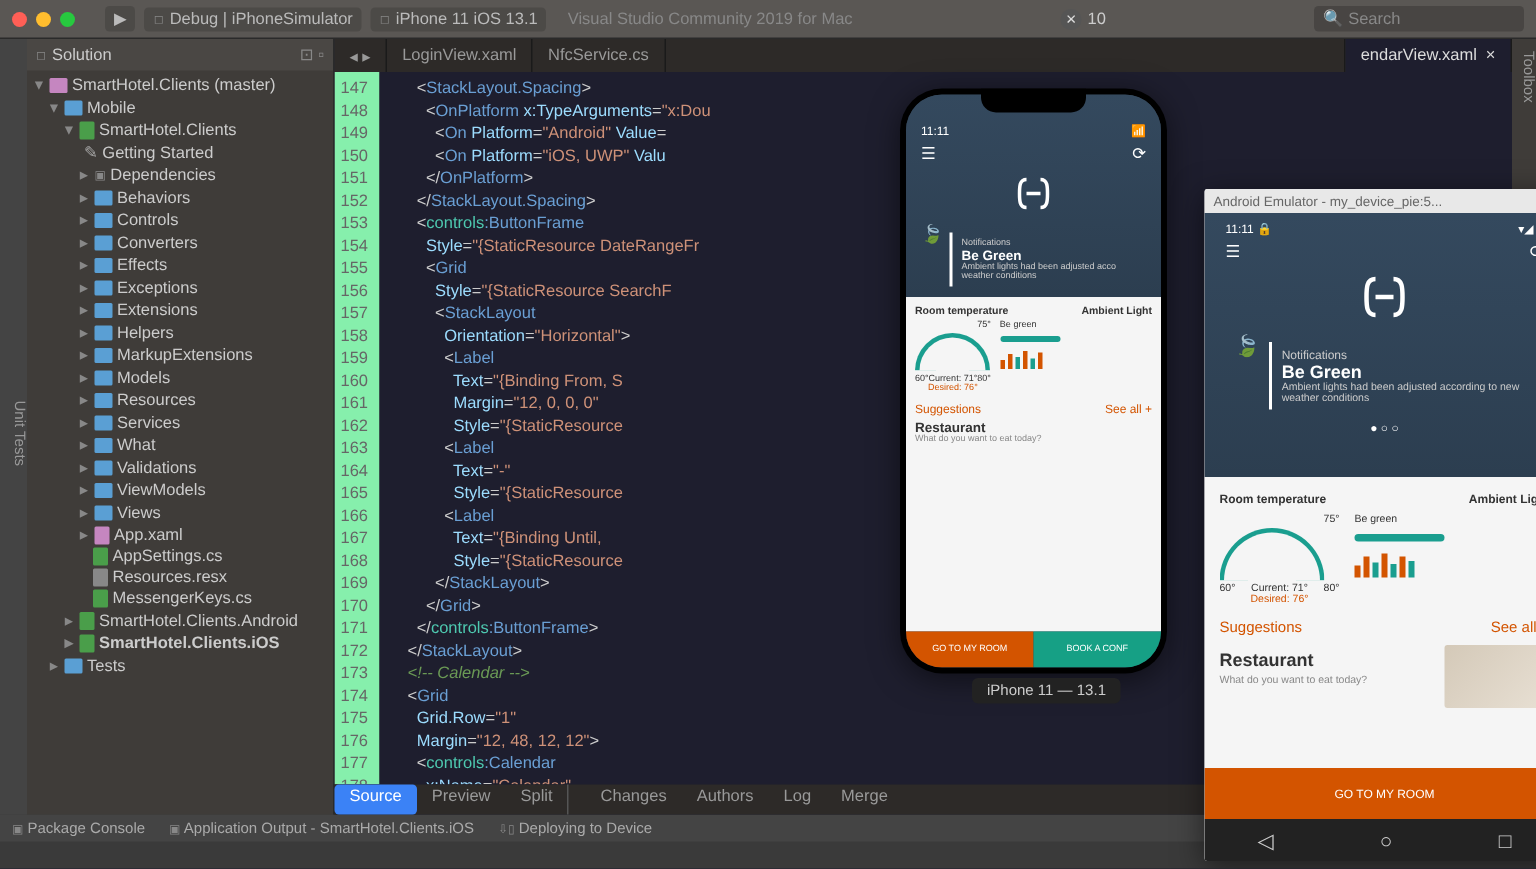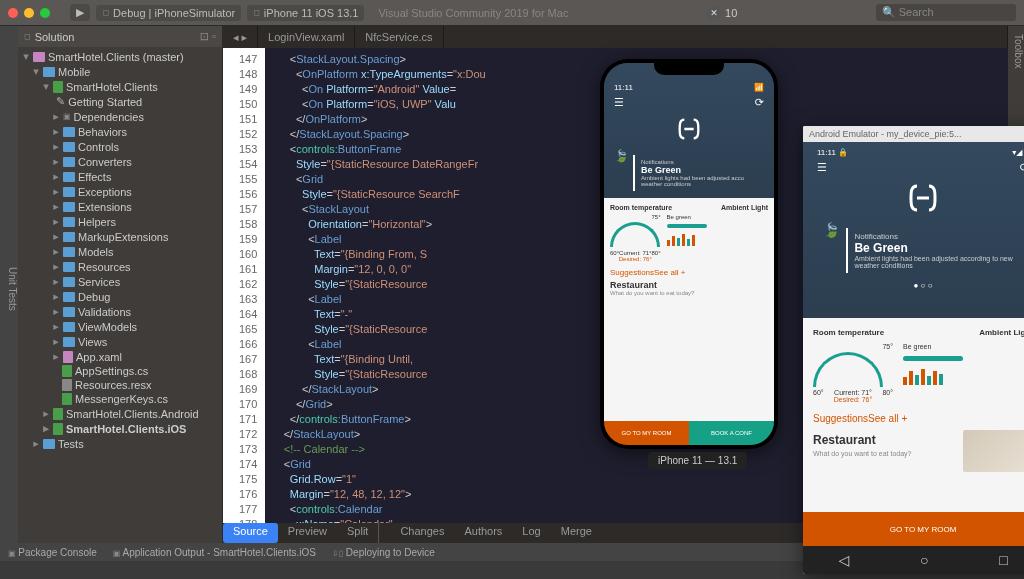--- a/index.html
+++ b/index.html
@@ -18,40 +18,40 @@
 .tw { display:inline-block; width:8px; color:#888; text-align:center; }
 .fold { width:12px; height:10px; background:#5a9fd4; border-radius:1px; display:inline-block; }
 .file { width:10px; height:12px; background:#888; border-radius:1px; display:inline-block; }
 .cs { background:#4a9e4a; }
 .xaml { background:#c586c0; }
 .editor { flex:1; display:flex; flex-direction:column; background:#1e1e2e; position:relative; }
 .tabs { display:flex; background:#2d2a28; height:22px; }
 .tab { padding:3px 10px; color:#999; font-size:11px; display:flex; align-items:center; gap:6px; cursor:pointer; border-right:1px solid #1a1a1a; }
 .tab.act { background:#1e1e2e; color:#ddd; }
 .code { flex:1; display:flex; font-family:Menlo,Consolas,monospace; font-size:11px; line-height:15px; overflow:hidden; }
-.gut { background:#ffffff; color:#666; padding:4px 8px 4px 16px; text-align:right; user-select:none; }
+.gut { background:#86efac; color:#666; padding:4px 8px 4px 4px; text-align:right; user-select:none; }
 .src { background:#1e1e2e; padding:4px 0; flex:1; white-space:pre; overflow:hidden; }
-.bl { color:#6a9fd4; } .gr { color:#4ec9b0; } .or { color:#ce9178; } .at { color:#9cdcfe; } .cm { color:#6a9955; }
+.bl { color:#6a9fd4; } .gr { color:#4ec9b0; } .or { color:#ce9178; } .at { color:#9cdcfe; } .cm { color:#6a9955;font-style:italic; }
 .btabs { display:flex; background:#2d2a28; height:20px; font-size:11px; }
 .btab { padding:2px 10px; cursor:pointer; color:#999; }
 .btab.act { background:#3b82f6; color:#fff; border-radius:3px; }
 .status { height:18px; background:#444; display:flex; align-items:center; padding:0 8px; gap:16px; font-size:10px; color:#aaa; }
 .phone { position:absolute; border-radius:28px; background:#000; overflow:hidden; box-shadow:0 4px 20px rgba(0,0,0,0.5); }
 .iphone { top:59px; left:600px; width:178px; height:390px; }
 .notch { position:absolute; top:0; left:50%; transform:translateX(-50%); width:70px; height:16px; background:#000; border-radius:0 0 10px 10px; z-index:5; }
 .pscr { position:absolute; inset:4px; background:#2b3a4a; border-radius:24px; overflow:hidden; display:flex; flex-direction:column; }
 .phead { height:135px; background:linear-gradient(180deg,#34495e,#2c3e50); padding:20px 10px 8px; color:#fff; position:relative; }
 .plogo { width:28px; height:28px; margin:6px auto; }
 .notif { padding:4px 6px; border-left:2px solid #fff; margin-top:6px; font-size:7px; }
 .notif .nt { font-size:6px; color:#ccc; }
 .notif .bg { font-size:9px; font-weight:bold; }
 .pbod { flex:1; background:#f5f5f5; padding:6px; font-size:7px; color:#333; }
 .gauge { width:50px; height:26px; margin:2px 0; position:relative; }
 .garc { width:50px; height:25px; border:3px solid #1a9e8f; border-bottom:none; border-radius:25px 25px 0 0; }
-.sug { color:#d35400; font-size:8px; margin-top:6px; display:flex; }
+.sug { color:#d35400; font-size:8px; margin-top:6px; display:flex; justify-content:space-between; }
 .rest { font-size:9px; font-weight:bold; margin-top:3px; }
 .pbtns { display:flex; height:24px; }
 .pbtn { flex:1; display:flex; align-items:center; justify-content:center; color:#fff; font-size:6px; font-weight:normal; text-align:center; }
 .b1 { background:#d35400; } .b2 { background:#16a085; }
 .emu { position:absolute; top:126px; left:803px; width:240px; height:448px; background:#fff; box-shadow:0 4px 20px rgba(0,0,0,0.5); border-radius:2px; overflow:hidden; }
 .emutb { height:16px; background:#e8e8e8; display:flex; align-items:center; padding:0 6px; font-size:9px; color:#666; }
 .escr { height:calc(100% - 16px - 28px); display:flex; flex-direction:column; }
 .anav { height:28px; background:#222; display:flex; justify-content:space-around; align-items:center; color:#ccc; font-size:14px; }
 .devlabel { position:absolute; top:452px; left:648px; background:#222; color:#ccc; padding:3px 10px; border-radius:4px; font-size:10px; }
 .bars { display:flex; gap:2px; align-items:flex-end; height:14px; margin-top:2px; }
@@ -169,21 +169,21 @@
           <span>Resources</span>
         </div>
       <div class="ti" style="padding-left:34px">
           <span class="tw">▸</span>
           <span class="fold"></span>
           <span>Services</span>
         </div>
       <div class="ti" style="padding-left:34px">
           <span class="tw">▸</span>
           <span class="fold"></span>
-          <span>Debug</span>
+          <span>What</span>
         </div>
       <div class="ti" style="padding-left:34px">
           <span class="tw">▸</span>
           <span class="fold"></span>
           <span>Validations</span>
         </div>
       <div class="ti" style="padding-left:34px">
           <span class="tw">▸</span>
           <span class="fold"></span>
           <span>ViewModels</span>
@@ -227,20 +227,24 @@
         </div>
     </div>
   </div>
 
   <div class="editor">
     <div class="tabs">
       <span class="tab">◂ ▸</span>
       <span class="tab">LoginView.xaml</span>
       <span class="tab">NfcService.cs</span>
       <span class="tab" style="flex:1"></span>
+      <span class="tab act">
+          <span>endarView.xaml</span>
+          <span>×</span>
+        </span>
     </div>
     <div class="code">
       <div class="gut">
           <div>147</div>
           <div>148</div>
           <div>149</div>
           <div>150</div>
           <div>151</div>
           <div>152</div>
           <div>153</div>

